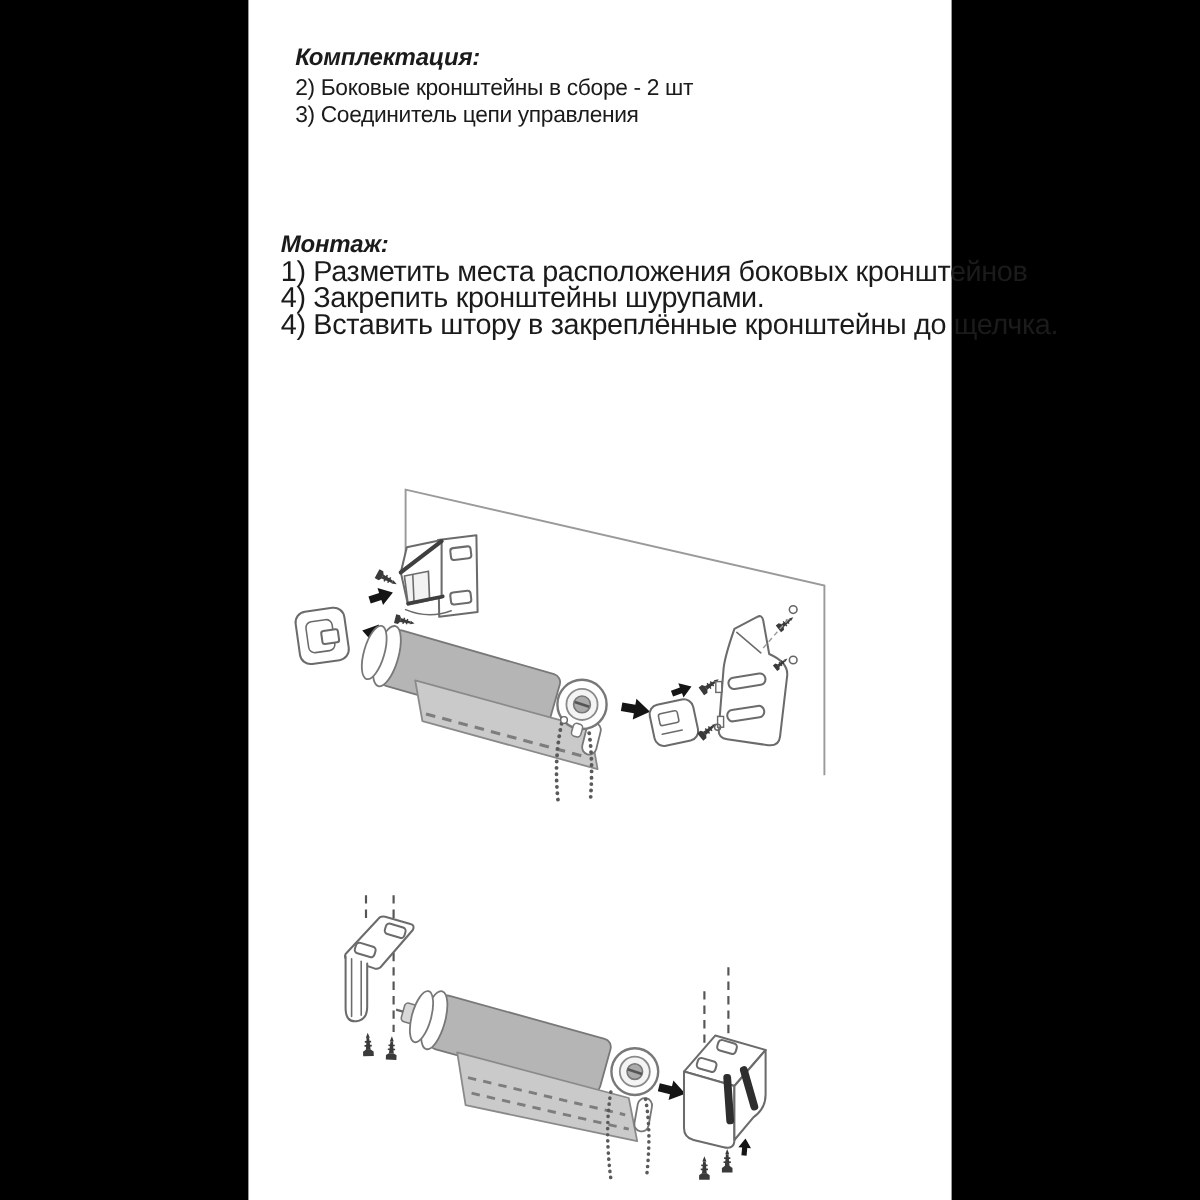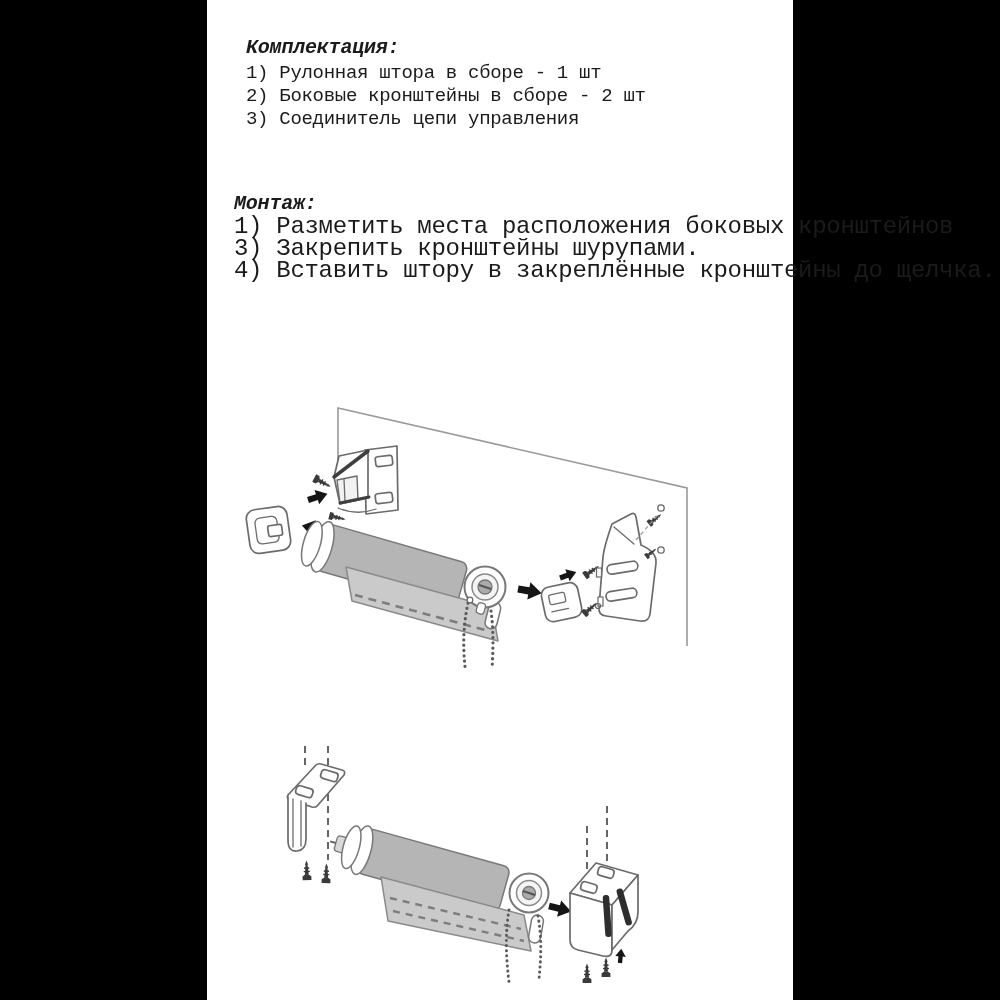--- a/index.html
+++ b/index.html
@@ -1,48 +1,47 @@
 <!DOCTYPE html>
 <html><head>
 <meta charset="utf-8">
 <style>
   html,body{margin:0;padding:0;}
   body{
     width:1000px;height:1000px;position:relative;background:#000;
     font-family:"Liberation Sans", sans-serif;overflow:hidden;
   }
-  .page{position:absolute;inset:0;width:800px;height:1000px;background:#000;font-family:Liberation Mono, monospace;}
+  .page{position:absolute;inset:0;width:800px;height:1000px;background:#000;}
   .paper{position:absolute;left:207px;top:0;width:586px;height:1000px;background:#fff;}
   .tblock{position:absolute;white-space:nowrap;color:#1b1b1b;}
   .sec-title{font-size:20px;font-weight:bold;font-style:italic;line-height:24px;letter-spacing:-0.2px;}
   .sec-sub{font-size:19px;font-style:italic;line-height:22px;margin-top:3px;letter-spacing:-0.2px;}
   .ln{font-size:19px;line-height:23px;letter-spacing:-0.3px;}
   .ln2{font-size:24px;line-height:22px;letter-spacing:-0.3px;}
   svg{position:absolute;display:block;}
   .outline{fill:#ffffff;stroke:#6b6b6b;stroke-width:1.7;stroke-linejoin:round;stroke-linecap:round;}
   .thin{fill:none;stroke:#6b6b6b;stroke-width:1.3;stroke-linecap:round;}
 </style>
 </head>
 <body>
 
 <div class="page">
   <div class="paper">
 
     <div class="tblock" style="left:39px;top:36px;">
       <div class="sec-title">Комплектация:</div>
       <div style="height:2px"></div>
-      <div class="ln">1) Рулонная штора в сборе - 1 шт</div>
       <div class="ln">2) Боковые кронштейны в сборе - 2 шт</div>
       <div class="ln">3) Соединитель цепи управления</div>
     </div>
 
     <div class="tblock" style="left:27px;top:192px;">
       <div class="sec-title">Монтаж:</div>
       <div class="ln2">1) Разметить места расположения боковых кронштейнов</div>
-      <div class="ln2">3) Закрепить кронштейны шурупами.</div>
+      <div class="ln2">4) Закрепить кронштейны шурупами.</div>
       <div class="ln2">4) Вставить штору в закреплённые кронштейны до щелчка.</div>
     </div>
 
     <svg style="left:23px;top:395px;" width="470" height="300" viewBox="230 395 470 300">
       <defs>
         <g id="scw1" fill="#3a3a3a" stroke="none">
           <path d="M-2,-4.2 L1.6,-4.2 L3.1,-2 L3.1,2 L1.6,4.2 L-2,4.2 Z"></path>
           <path d="M3,-1.9 L12.5,-1 L12.5,1 L3,1.9 Z"></path>
           <path d="M12.5,-1.6 L16.6,0 L12.5,1.6 Z"></path>
           <line x1="6.2" y1="-2.9" x2="6.2" y2="2.9" stroke="#3a3a3a" stroke-width="1.3"></line>

